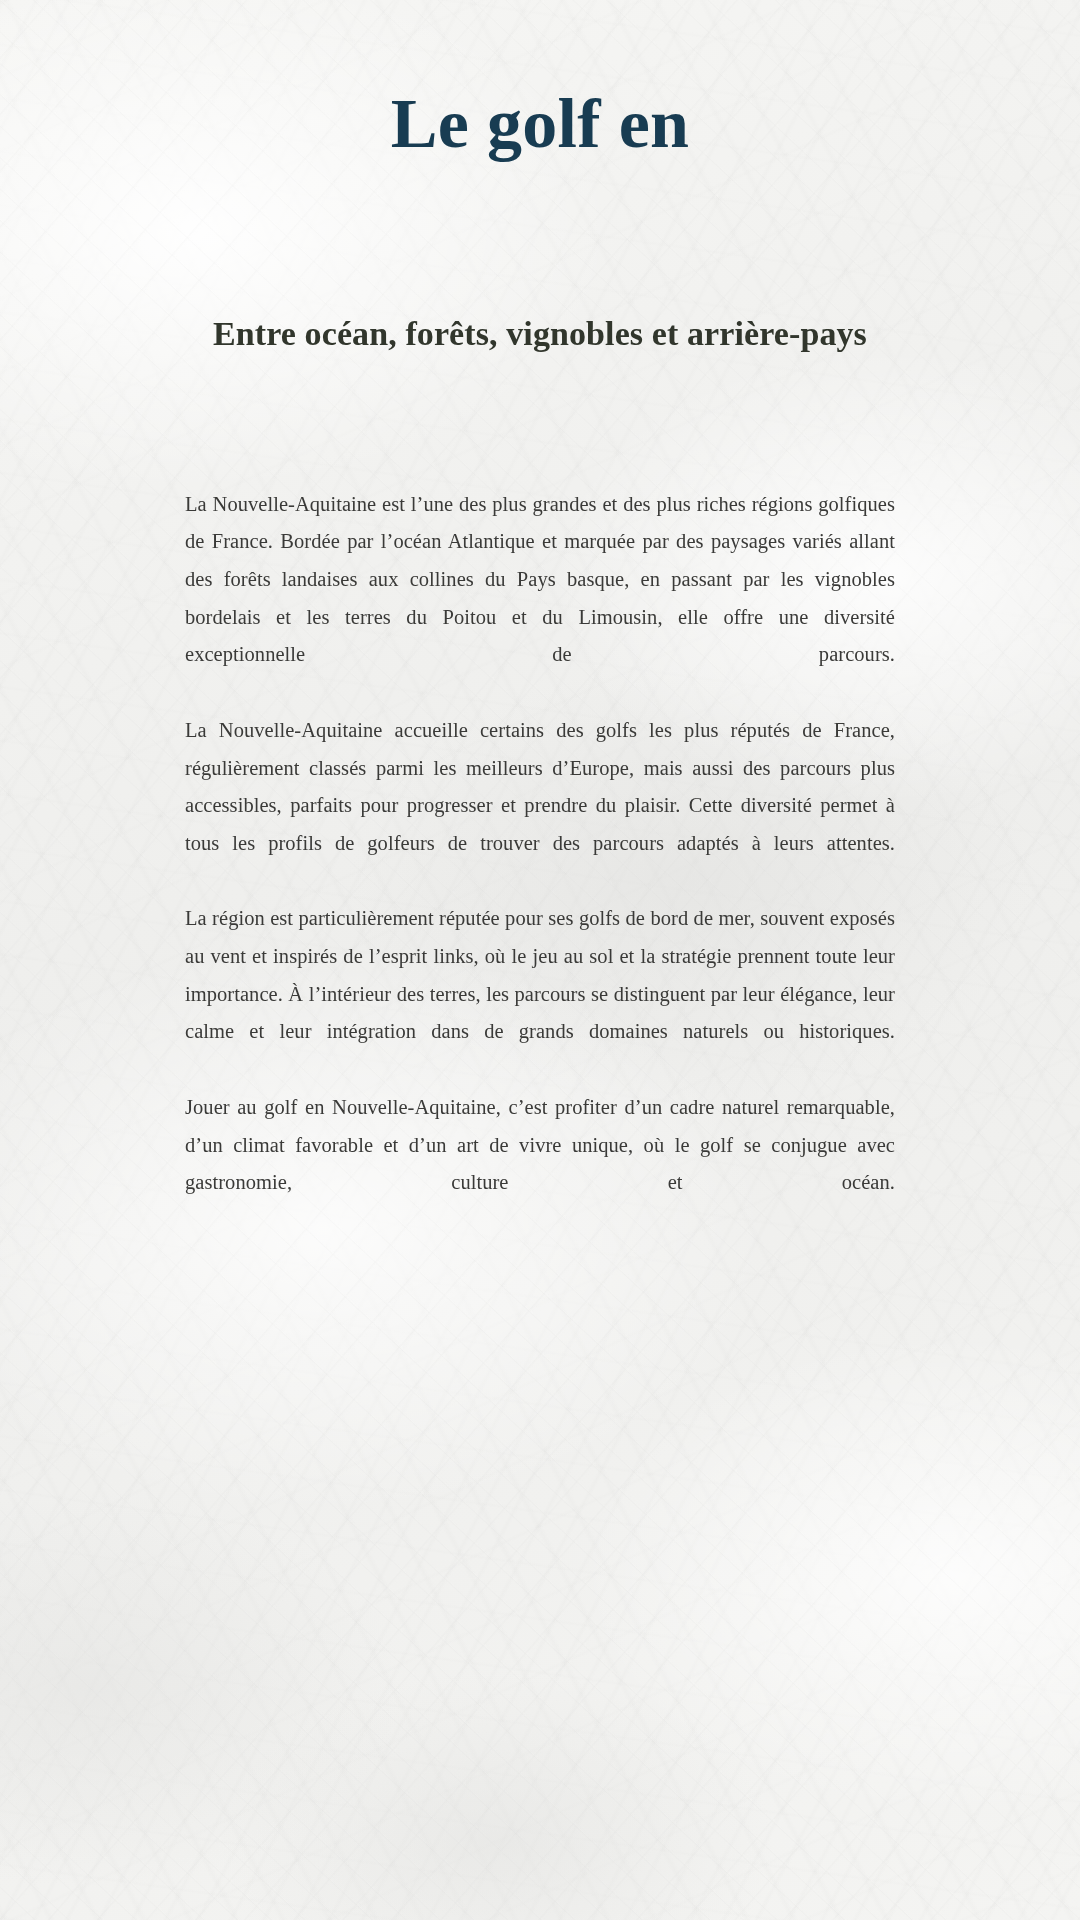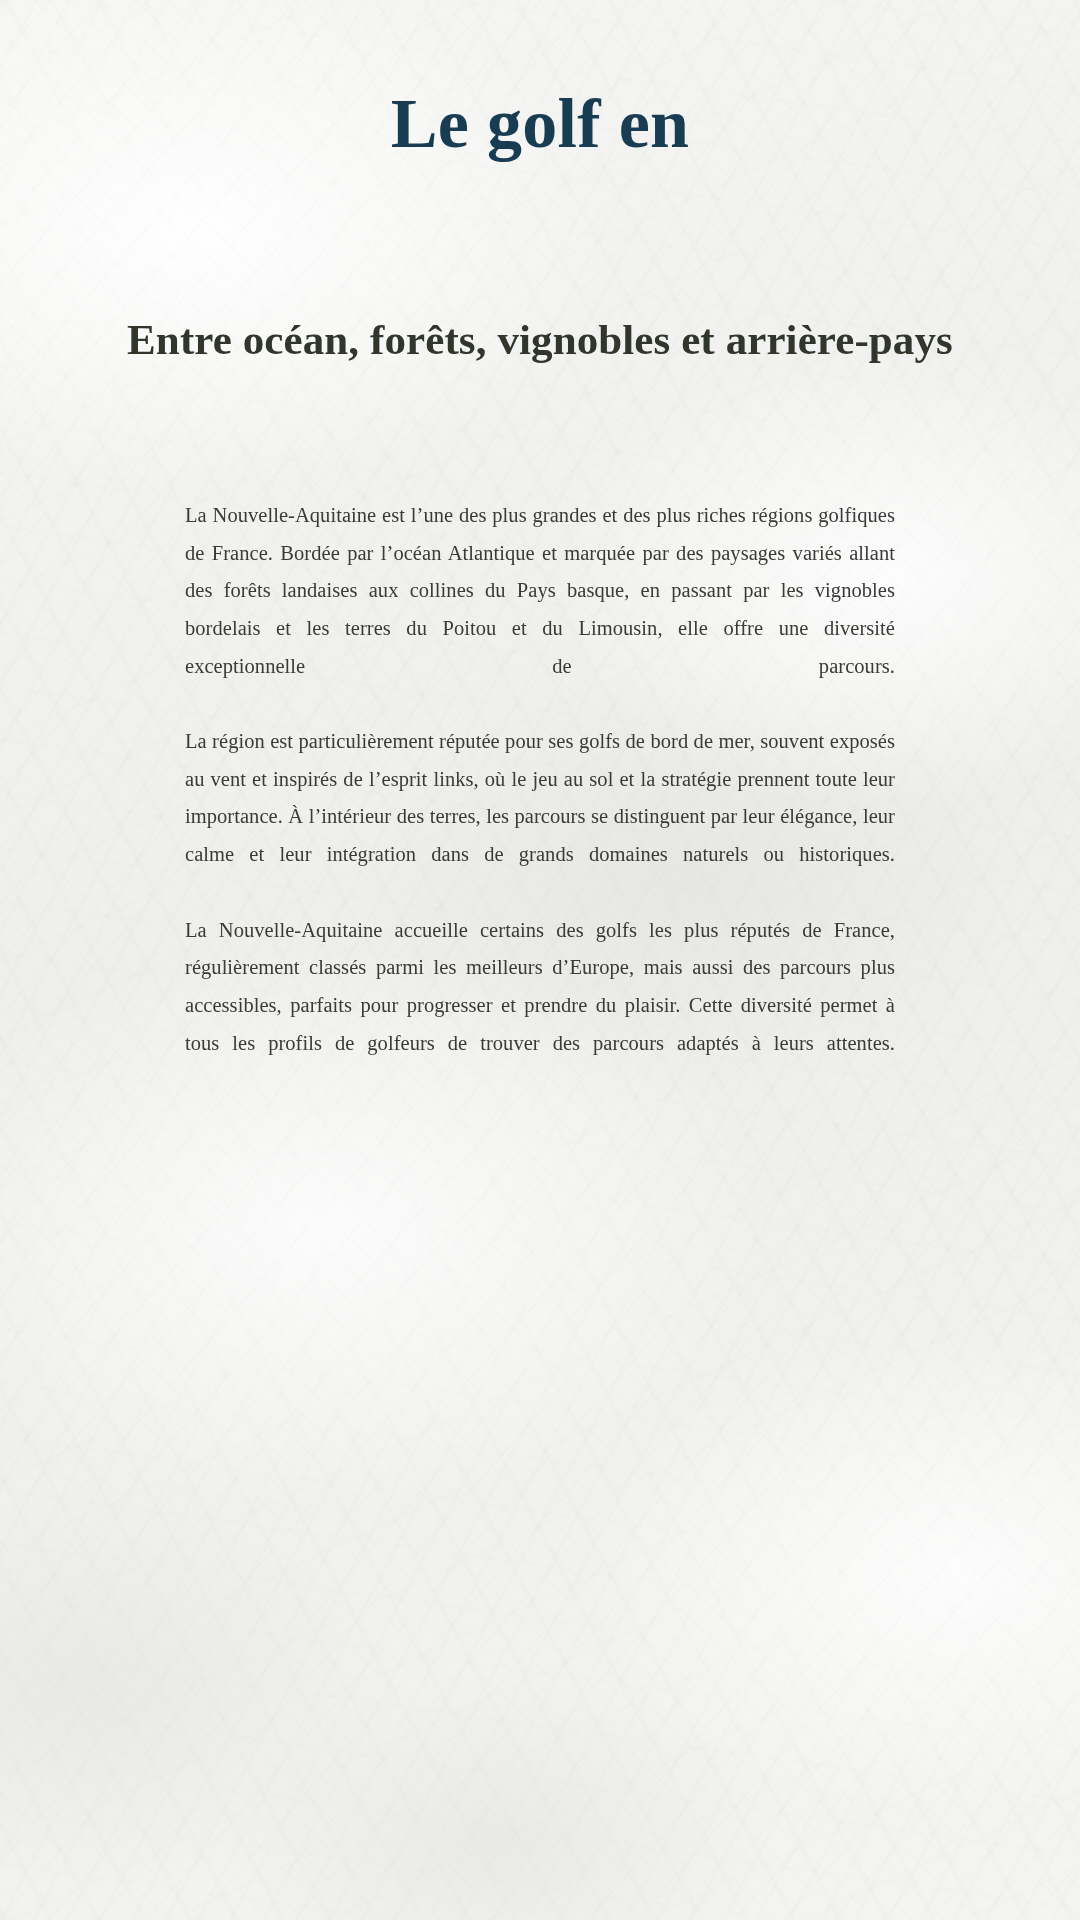--- a/index.html
+++ b/index.html
@@ -124,21 +124,21 @@
   .subtitle-block {
     margin-top: 150px;
     text-align: center;
     padding: 0 36px;
   }
 
   .subtitle {
     margin: 0;
     font-family: "Liberation Serif", "DejaVu Serif", serif;
     font-weight: 700;
-    font-size: 43px;
+    font-size: 34px;
     line-height: 1.25;
     letter-spacing: 0.1px;
     color: #31362c;
   }
 
   .body-block {
     margin: 0 auto;
     margin-top: 130px;
     width: 710px;
   }
@@ -178,17 +178,18 @@
       <span class="tl">Le golf en</span>
     </h1>
   </div>
 
   <div class="subtitle-block">
     <h2 class="subtitle">Entre océan, forêts, vignobles et arrière-pays</h2>
   </div>
 
   <div class="body-block">
     <p class="body-paragraph">La Nouvelle-Aquitaine est l’une des plus grandes et des plus riches régions golfiques de France. Bordée par l’océan Atlantique et marquée par des paysages variés allant des forêts landaises aux collines du Pays basque, en passant par les vignobles bordelais et les terres du Poitou et du Limousin, elle offre une diversité exceptionnelle de parcours.</p>
+    <p class="body-paragraph">La Nouvelle-Aquitaine accueille certains des golfs les plus réputés de France, régulièrement classés parmi les meilleurs d’Europe, mais aussi des parcours plus accessibles, parfaits pour progresser et prendre du plaisir. Cette diversité permet à tous les profils de golfeurs de trouver des parcours adaptés à leurs attentes.</p>
     <p class="body-paragraph">La région est particulièrement réputée pour ses golfs de bord de mer, souvent exposés au vent et inspirés de l’esprit links, où le jeu au sol et la stratégie prennent toute leur importance. À l’intérieur des terres, les parcours se distinguent par leur élégance, leur calme et leur intégration dans de grands domaines naturels ou historiques.</p>
-    <p class="body-paragraph">La Nouvelle-Aquitaine accueille certains des golfs les plus réputés de France, régulièrement classés parmi les meilleurs d’Europe, mais aussi des parcours plus accessibles, parfaits pour progresser et prendre du plaisir. Cette diversité permet à tous les profils de golfeurs de trouver des parcours adaptés à leurs attentes.</p>
+    <p class="body-paragraph">Jouer au golf en Nouvelle-Aquitaine, c’est profiter d’un cadre naturel remarquable, d’un climat favorable et d’un art de vivre unique, où le golf se conjugue avec gastronomie, culture et océan.</p>
   </div>
 
 </div>
 
 </body></html>

